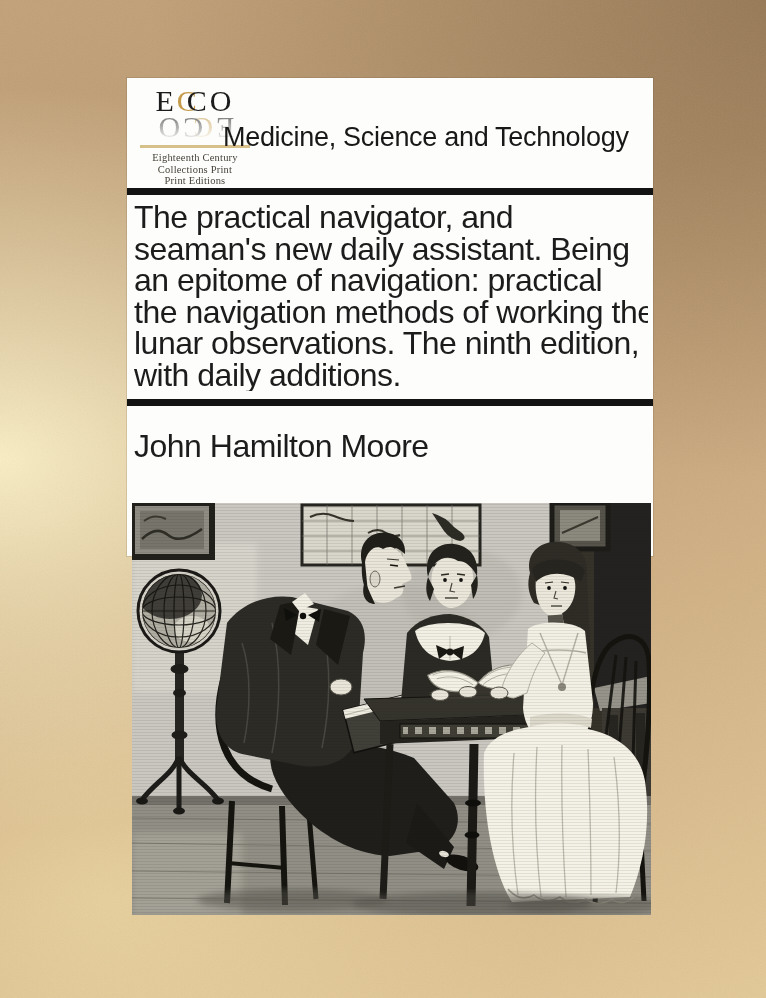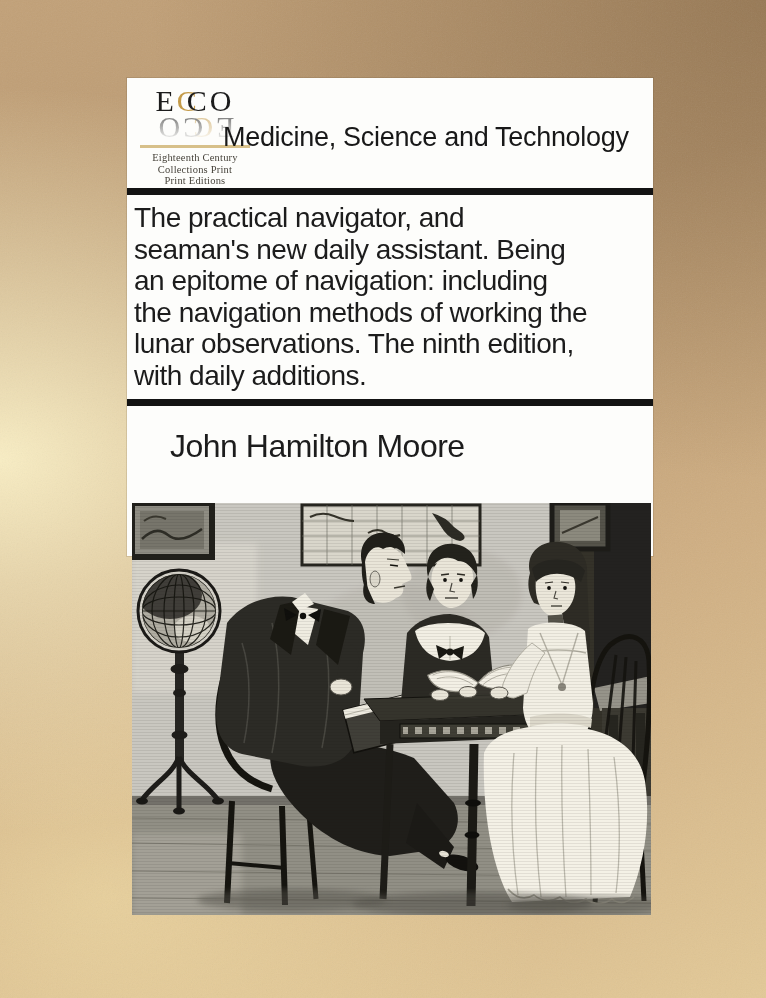--- a/index.html
+++ b/index.html
@@ -27,23 +27,23 @@
     -webkit-mask-image:linear-gradient(0deg,rgba(0,0,0,1) 20%,rgba(0,0,0,.15) 85%);
     mask-image:linear-gradient(0deg,rgba(0,0,0,1) 20%,rgba(0,0,0,.15) 85%);
   }
   .gold-rule{height:3px;background:#d7c08a;margin:2px 0 4px 0;}
   .tagline{font-family:"Liberation Serif",serif;font-size:10.5px;line-height:11.5px;color:#46423a;letter-spacing:.2px;}
   
   .category{position:absolute;left:96px;top:27px;font-size:27px;letter-spacing:-.3px;color:#181818;white-space:nowrap;margin-top:17px;}
   .rule{position:absolute;left:0;width:526px;height:7px;background:#131313;}
   .rule-top{top:110px;}
   .rule-bottom{top:321px;}
-  .title{position:absolute;left:7px;top:124px;width:514px;font-size:28px;line-height:31.5px;letter-spacing:-.5px;color:#1c1c1c;overflow:hidden;}
+  .title{position:absolute;left:7px;top:124px;width:514px;font-size:32px;line-height:31.5px;letter-spacing:-.5px;color:#1c1c1c;overflow:hidden;}
   .title div{white-space:nowrap;}
-  .author{position:absolute;left:7px;top:350px;font-size:32px;letter-spacing:-.5px;color:#1c1c1c;white-space:nowrap;margin-left:36px;}
+  .author{position:absolute;left:7px;top:350px;font-size:32px;letter-spacing:-.5px;color:#1c1c1c;white-space:nowrap;}
   
   .art{position:absolute;left:132px;top:503px;width:519px;height:412px;background:#c9c7c0;}
   .art svg{display:block;}
 </style>
 </head>
 <body>
 
 <div class="cover">
 
   <svg class="paper-tex" aria-hidden="true" width="766" height="998">
@@ -65,21 +65,21 @@
       <div class="tagline">Print Editions</div>
     </div>
 
     <div class="category">Medicine, Science and Technology</div>
 
     <div class="rule rule-top"></div>
 
     <div class="title">
       <div>The practical navigator, and</div>
       <div>seaman's new daily assistant. Being</div>
-      <div>an epitome of navigation: including</div>
+      <div>an epitome of navigation: practical</div>
       <div>the navigation methods of working the</div>
       <div>lunar observations. The ninth edition,</div>
       <div>with daily additions.</div>
     </div>
 
     <div class="rule rule-bottom"></div>
 
     <div class="author">John Hamilton Moore</div>
   </div>
 

